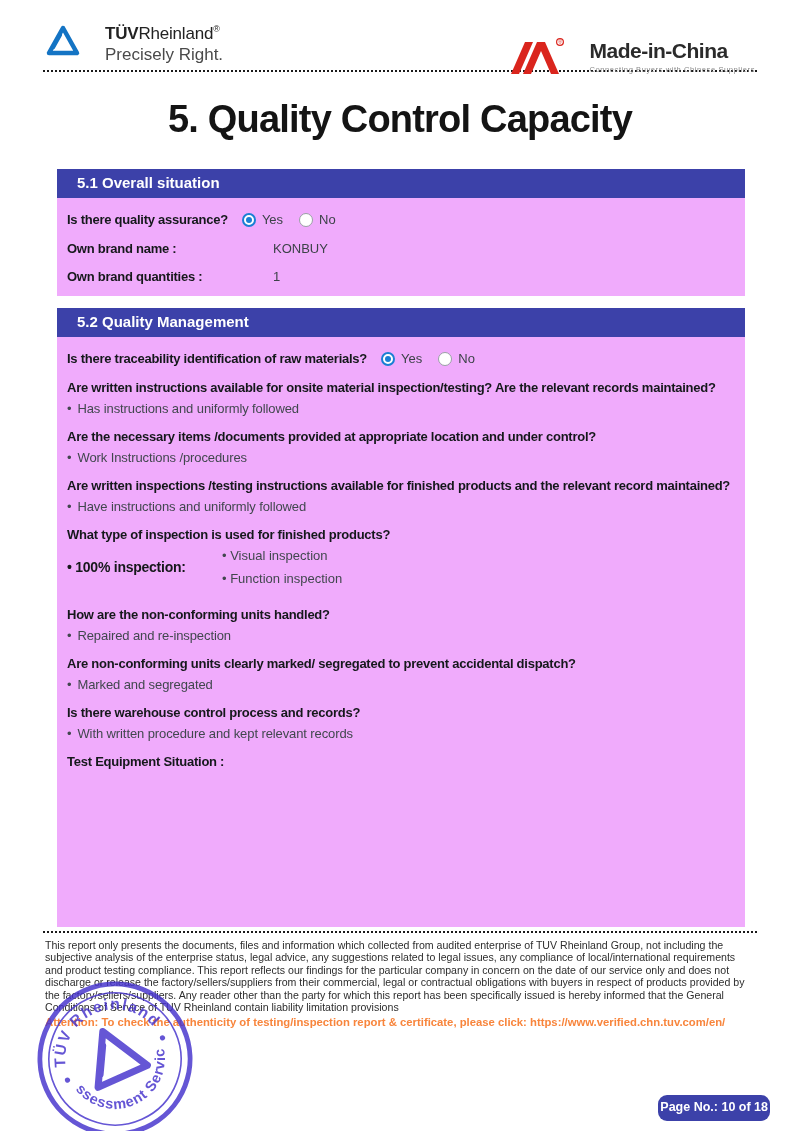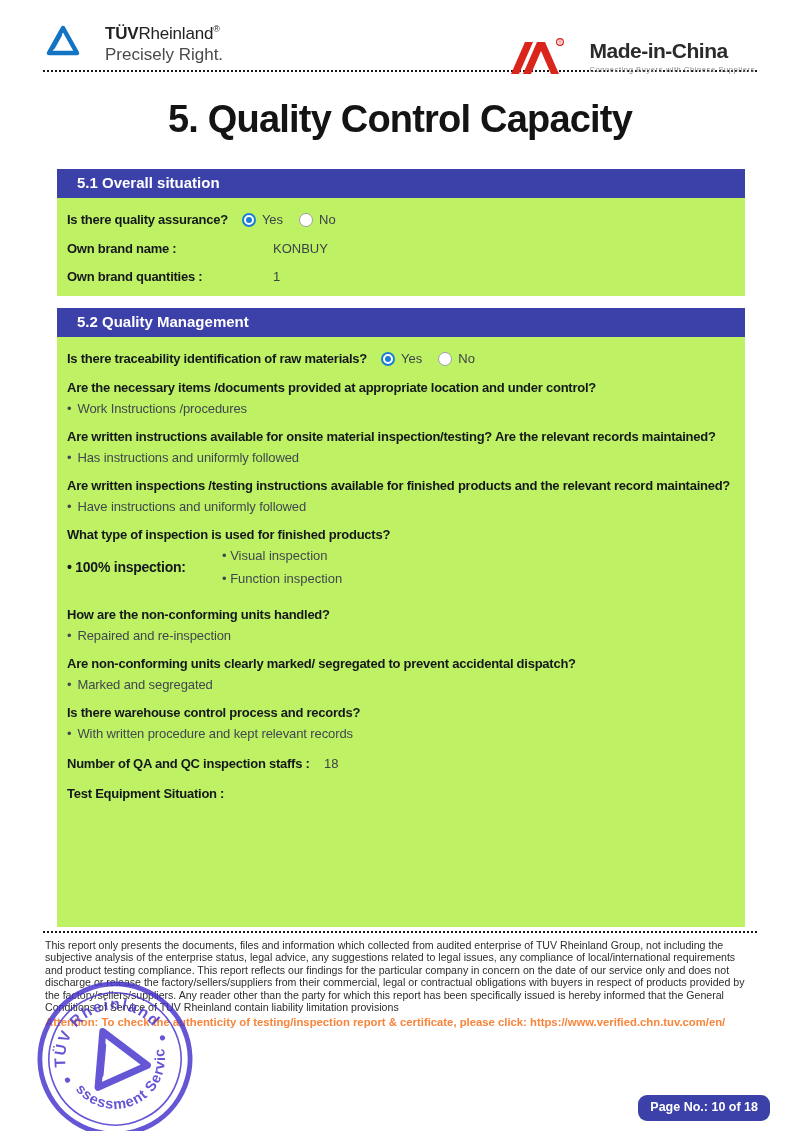--- a/index.html
+++ b/index.html
@@ -16,21 +16,21 @@
   .tuv-words .tagline{font-size:17px;color:#4a4a4a;margin-top:1px;}
   .mic-logo{display:flex;align-items:center;gap:24px;margin-top:13px;}
   .mic-words .name{font-size:21px;font-weight:bold;color:#2b2b2b;letter-spacing:-0.5px;line-height:1.05;}
   .mic-words .tagline{font-size:7.6px;color:#8a8a8a;letter-spacing:0.55px;margin-top:2px;white-space:nowrap;}
   .dotted{border:none;border-top:2px dotted #1a1a1a;margin:2px 43px 0 43px;}
   
   .page-title{text-align:center;font-size:38px;font-weight:bold;letter-spacing:-0.8px;margin-top:26px;color:#141414;}
   
   .section-bar{margin:28px 55px 0 57px;background:#3c41a9;color:#ffffff;font-weight:bold;font-size:15px;padding:5px 20px 7px;}
   .section-bar.second{margin-top:12px;}
-  .section-body{margin:0 55px 0 57px;background:#bef264;padding:14px 10px 12px;}
+  .section-body{margin:0 55px 0 57px;background:#f0abfc;padding:14px 10px 12px;}
   .section-body.tall{min-height:590px;box-sizing:border-box;}
   .q{font-weight:bold;font-size:13px;letter-spacing:-0.25px;color:#15181b;}
   .qa{margin-bottom:13px;}
   .qa .q{margin-bottom:6px;}
   .a{font-size:13px;color:#41474e;letter-spacing:-0.1px;}
   .bullet{margin-right:6px;color:#41474e;}
   .radio-row{display:flex;align-items:center;gap:6px;margin-bottom:14px;}
   .radio-row .q{margin-right:8px;}
   .radio{width:14px;height:14px;border-radius:50%;background:#fff;border:1.5px solid #9aa0a6;display:inline-block;box-sizing:border-box;position:relative;}
   .radio.checked{border:2px solid #1a7fd4;}
@@ -43,21 +43,21 @@
   .inline-kv .kvalue{margin-left:10px;font-weight:normal;font-size:13px;color:#3c4248;}
   .inspection-row{display:flex;margin-bottom:13px;}
   .inspection-row .lead{font-weight:bold;font-size:14px;width:155px;letter-spacing:-0.25px;margin-top:11px;}
   .inspection-row .subs div{font-size:13px;color:#41474e;margin-bottom:8px;}
   
   .dotted.bottom{margin-top:4px;}
   .disclaimer{margin:6px 45px 0 45px;font-size:10.6px;line-height:1.17;color:#2d2d2d;}
   .attention{margin:3px 45px 0 45px;font-size:11.3px;font-weight:bold;color:#f8853c;white-space:nowrap;}
   .attention a{color:#f8853c;text-decoration:none;}
   .stamp{position:absolute;left:34px;top:978px;width:162px;height:162px;opacity:0.82;transform:rotate(-24deg);}
-  .page-badge{position:absolute;right:30px;top:1095px;background:#3c41a9;color:#fff;font-size:12.5px;font-weight:bold;padding:5px 12px 7px;border-radius:9px;}
+  .page-badge{position:absolute;right:30px;top:1095px;background:#3c41a9;color:#fff;font-size:12.5px;font-weight:bold;padding:5px 2px 7px;border-radius:9px;}
 </style>
 </head>
 <body>
 
 <div class="header-row">
   <div class="tuv-logo">
     <svg width="36" height="34" viewBox="0 0 36 34">
       <path d="M18 4 L32 29 L4 29 Z" fill="none" stroke="#1474c4" stroke-width="4.5" stroke-linejoin="round"></path>
       <path d="M15.5 11 L8.5 23.5" stroke="#1474c4" stroke-width="3.2" stroke-linecap="round"></path>
     </svg>
@@ -109,27 +109,27 @@
 <div class="section-body tall">
   <div class="radio-row">
     <span class="q">Is there traceability identification of raw materials?</span>
     <span class="radio checked"></span>
     <span class="radio-label">Yes</span>
     <span class="radio"></span>
     <span class="radio-label">No</span>
   </div>
 
   <div class="qa">
-    <div class="q">Are the necessary items /documents provided at appropriate location and under control?</div>
-    <div class="a"><span class="bullet">•</span><span>Work Instructions /procedures</span></div>
+    <div class="q">Are written instructions available for onsite material inspection/testing? Are the relevant records maintained?</div>
+    <div class="a"><span class="bullet">•</span><span>Has instructions and uniformly followed</span></div>
   </div>
 
   <div class="qa">
-    <div class="q">Are written instructions available for onsite material inspection/testing? Are the relevant records maintained?</div>
-    <div class="a"><span class="bullet">•</span><span>Has instructions and uniformly followed</span></div>
+    <div class="q">Are the necessary items /documents provided at appropriate location and under control?</div>
+    <div class="a"><span class="bullet">•</span><span>Work Instructions /procedures</span></div>
   </div>
 
   <div class="qa">
     <div class="q">Are written inspections /testing instructions available for finished products and the relevant record maintained?</div>
     <div class="a"><span class="bullet">•</span><span>Have instructions and uniformly followed</span></div>
   </div>
 
   <div class="qa" style="margin-bottom:6px;">
     <div class="q">What type of inspection is used for finished products?</div>
   </div>
@@ -149,24 +149,20 @@
   <div class="qa">
     <div class="q">Are non-conforming units clearly marked/ segregated to prevent accidental dispatch?</div>
     <div class="a"><span class="bullet">•</span><span>Marked and segregated</span></div>
   </div>
 
   <div class="qa">
     <div class="q">Is there warehouse control process and records?</div>
     <div class="a"><span class="bullet">•</span><span>With written procedure and kept relevant records</span></div>
   </div>
 
-  <div class="inline-kv">
-    <span class="q">Number of QA and QC inspection staffs :</span>
-    <span class="kvalue">18</span>
-  </div>
 
   <div class="q">Test Equipment Situation :</div>
 </div>
 
 <hr class="dotted bottom">
 <div class="disclaimer">This report only presents the documents, files and information which collected from audited enterprise of TUV Rheinland Group, not including the subjective analysis of the enterprise status, legal advice, any suggestions related to legal issues, any compliance of local/international requirements and product testing compliance. This report reflects our findings for the particular company in concern on the date of our service only and does not discharge or release the factory/sellers/suppliers from their commercial, legal or contractual obligations with buyers in respect of products provided by the factory/sellers/suppliers. Any reader other than the party for which this report has been specifically issued is hereby informed that the General Conditions of Service of TUV Rheinland contain liability limitation provisions</div>
 <div class="attention">
   <span>Attention: To check the authenticity of testing/inspection report &amp; certificate, please click: </span><a href="#">https://www.verified.chn.tuv.com/en/</a>
 </div>
 

